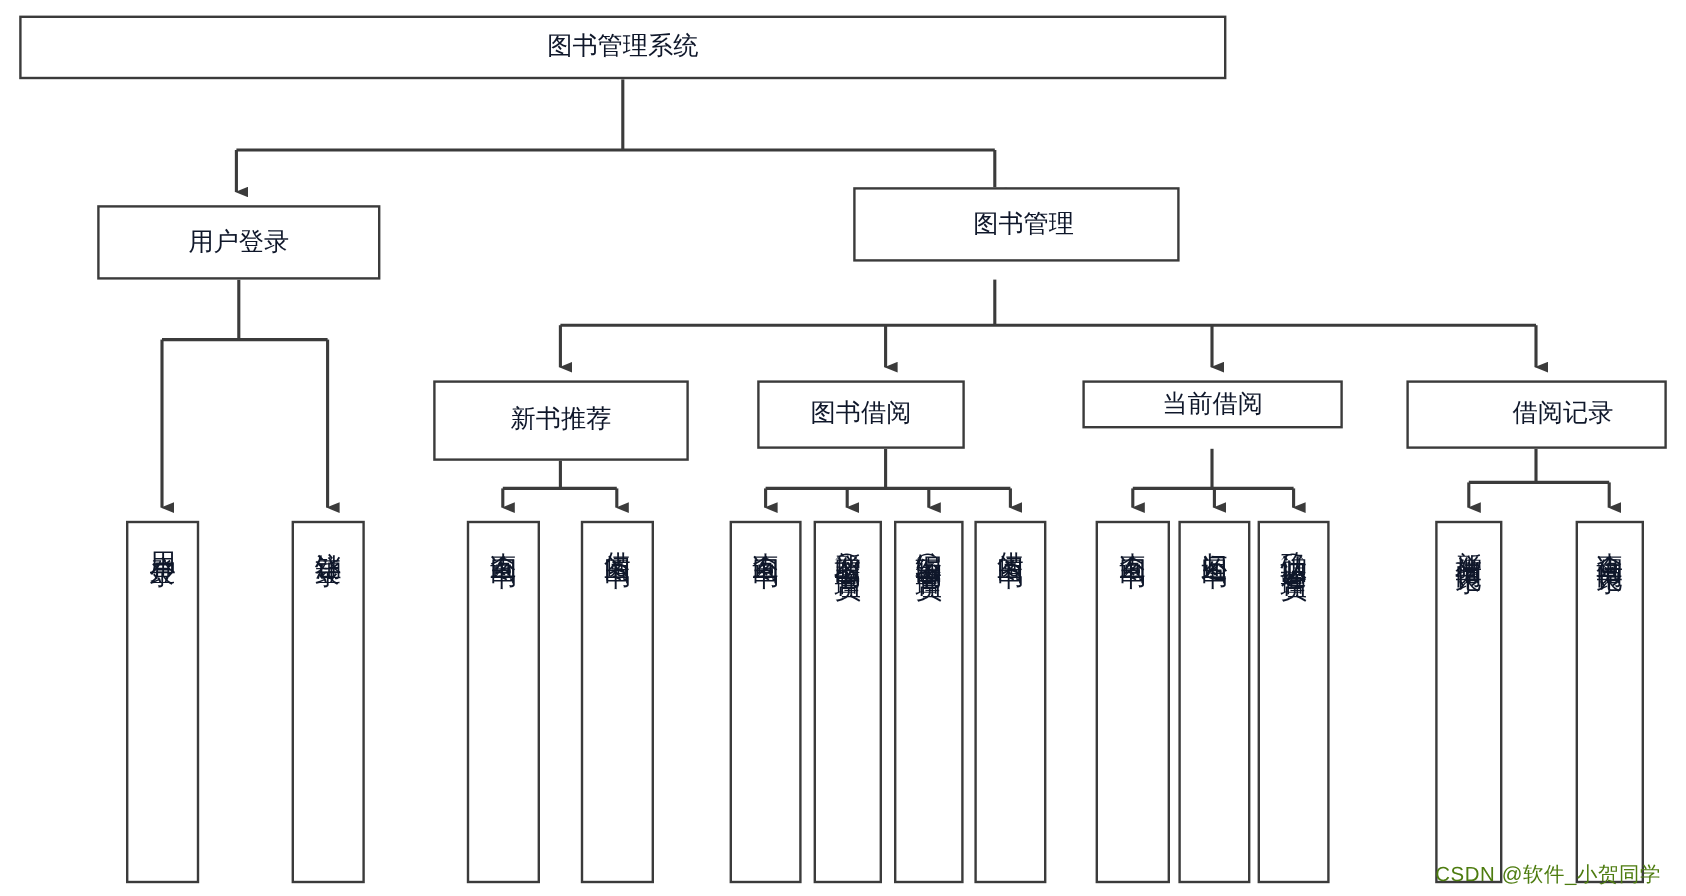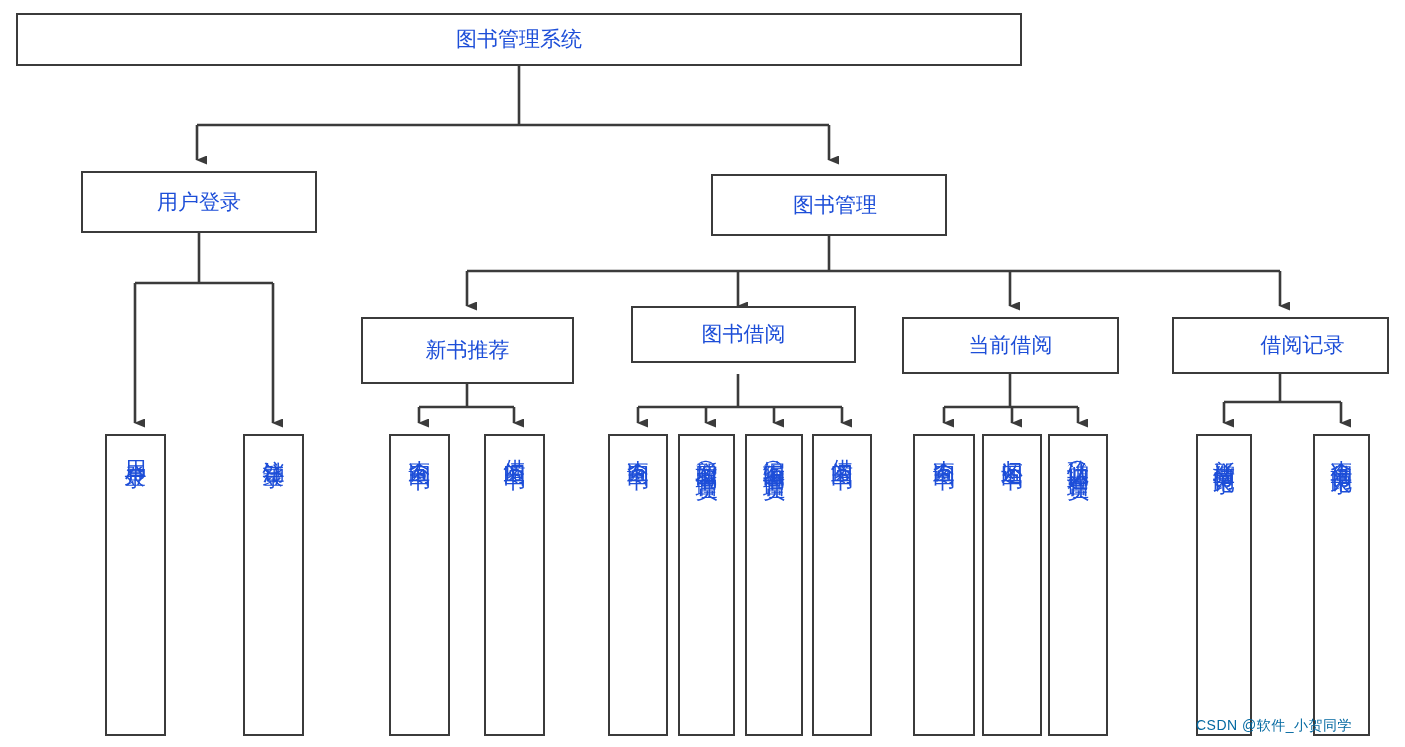--- a/index.html
+++ b/index.html
@@ -33,21 +33,21 @@
     border: 2px solid #3b3b3b;
     display: flex;
     align-items: center;
     justify-content: center;
     color: #4a4a4a;
   }
   .node .label {
     display: block;
     text-align: left;
     line-height: 1.18;
-    color: #1d4ed8;
+    color: #0f172a;
     white-space: pre-line;
   }
   .node-root .label,
   .node-l2 .label,
   .node-l3 .label {
     font-size: 21px;
   }
   .node-leaf {
     padding: 6px 2px;
     align-items: flex-start;
@@ -57,22 +57,22 @@
     writing-mode: vertical-rl;
     text-orientation: upright;
     font-size: 22px;
     letter-spacing: 3px;
     line-height: 1;
     height: auto;
     max-height: 100%;
   }
   .watermark {
     position: absolute;
-    color: #0369a1;
-    font-size: 14px;
+    color: #4d7c0f;
+    font-size: 17px;
     white-space: nowrap;
     letter-spacing: 0.5px;
   }
 </style>
 </head>
 <body>
 
 <div id="canvas">
 
   <svg id="edges" viewBox="0 0 1405 747" xmlns="http://www.w3.org/2000/svg">
@@ -125,31 +125,31 @@
     </g>
   </svg>
 
   <div class="node node-root" style="left:16px; top:13px; width:1006px; height:53px;">
     <span class="label">图书管理系统</span>
   </div>
 
   <div class="node node-l2" style="left:81px; top:171px; width:236px; height:62px;">
     <span class="label">用户登录</span>
   </div>
-  <div class="node node-l2" style="left:711px; top:174px; width:236px; height:62px;padding-left:12px;">
+  <div class="node node-l2" style="left:711px; top:156px; width:272px; height:62px;padding-left:12px;">
     <span class="label">图书管理</span>
   </div>
 
   <div class="node node-l3" style="left:361px; top:317px; width:213px; height:67px;">
     <span class="label">新书推荐</span>
   </div>
-  <div class="node node-l3" style="left:631px; top:306px; width:225px; height:57px;">
+  <div class="node node-l3" style="left:631px; top:317px; width:173px; height:57px;">
     <span class="label">图书借阅</span>
   </div>
-  <div class="node node-l3" style="left:902px; top:317px; width:217px; height:57px;">
+  <div class="node node-l3" style="left:902px; top:317px; width:217px; height:40px;">
     <span class="label">当前借阅</span>
   </div>
   <div class="node node-l3" style="left:1172px; top:317px; width:217px; height:57px;padding-left:44px;">
     <span class="label">借阅记录</span>
   </div>
 
   <div class="node node-leaf" style="left:105px; top:434px; width:61px; height:302px;">
     <span class="label">用户登录</span>
   </div>
   <div class="node node-leaf" style="left:243px; top:434px; width:61px; height:302px;">

